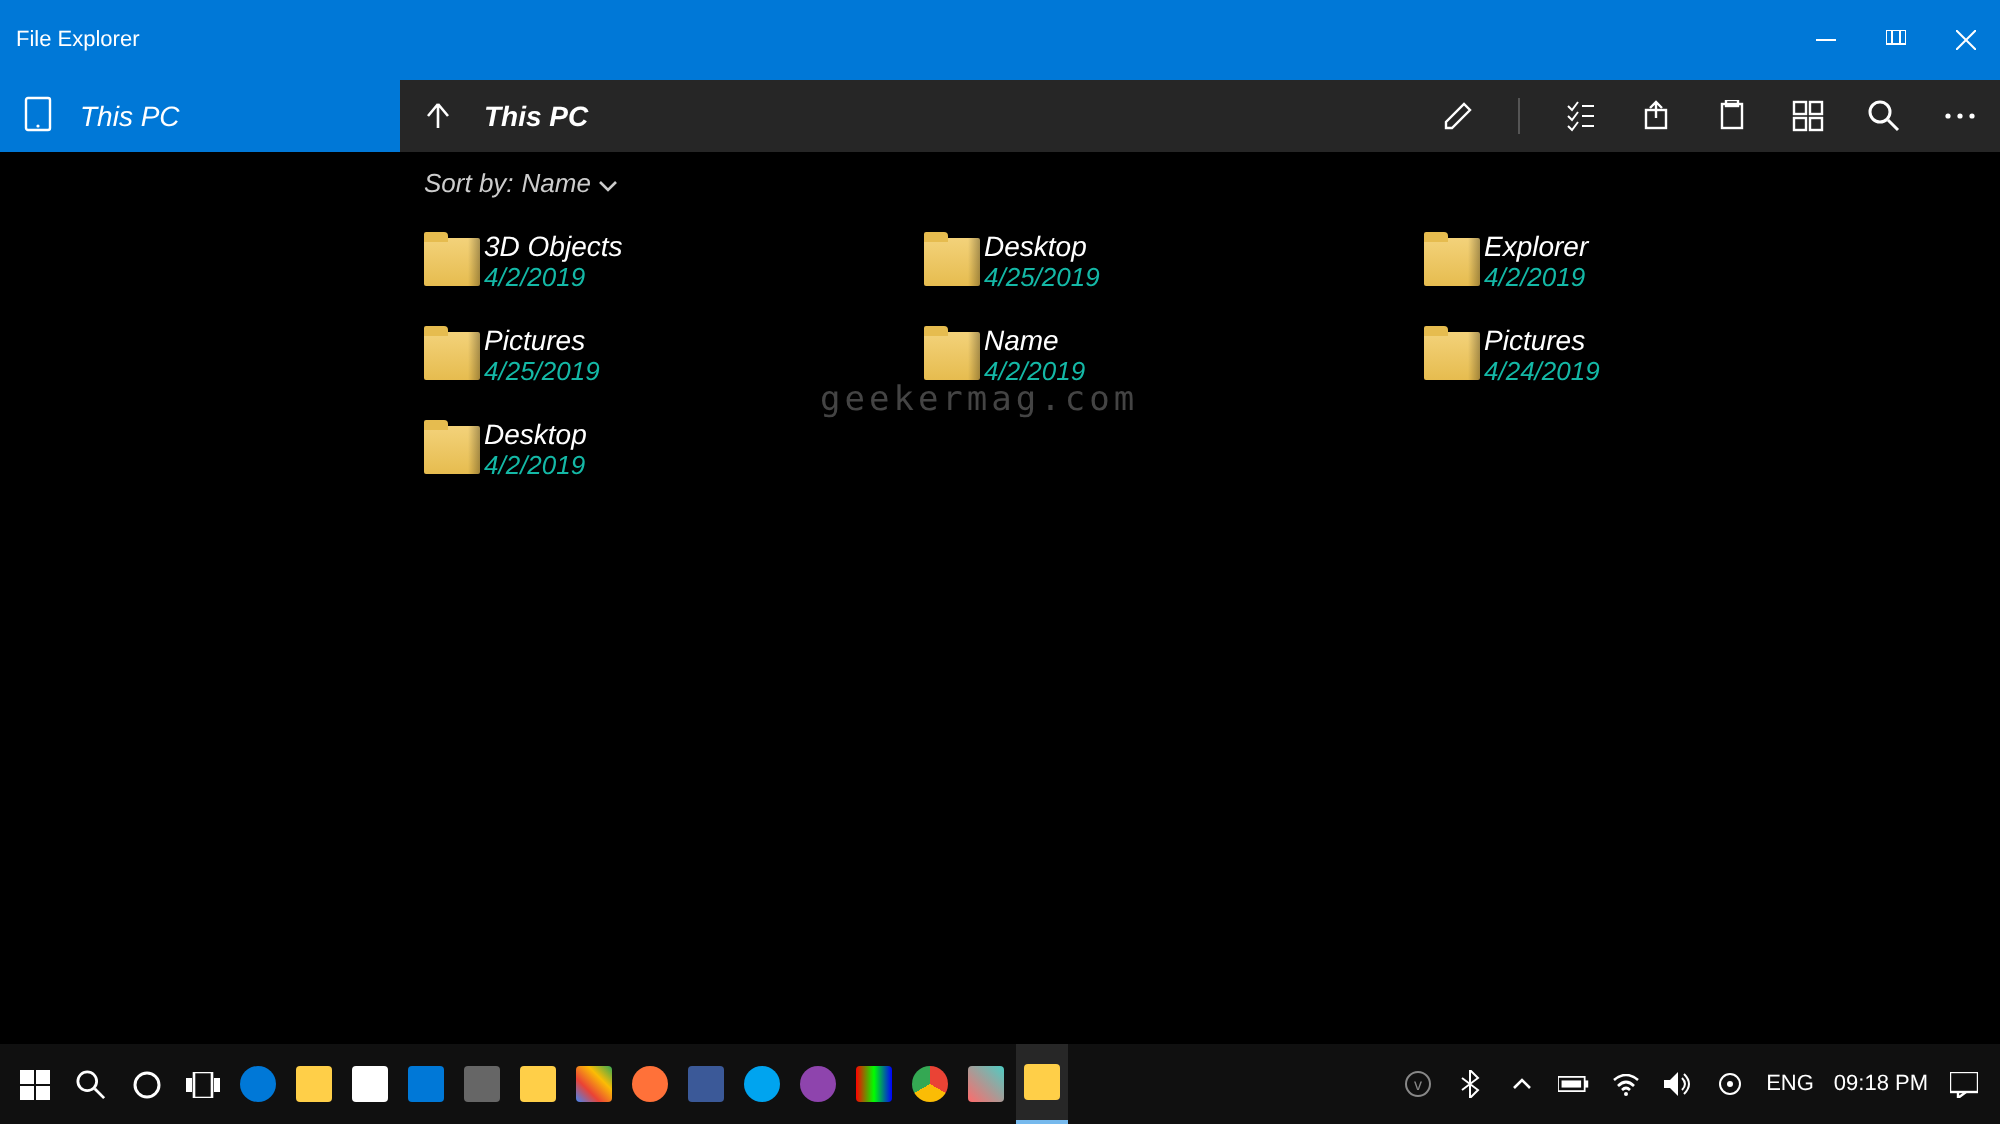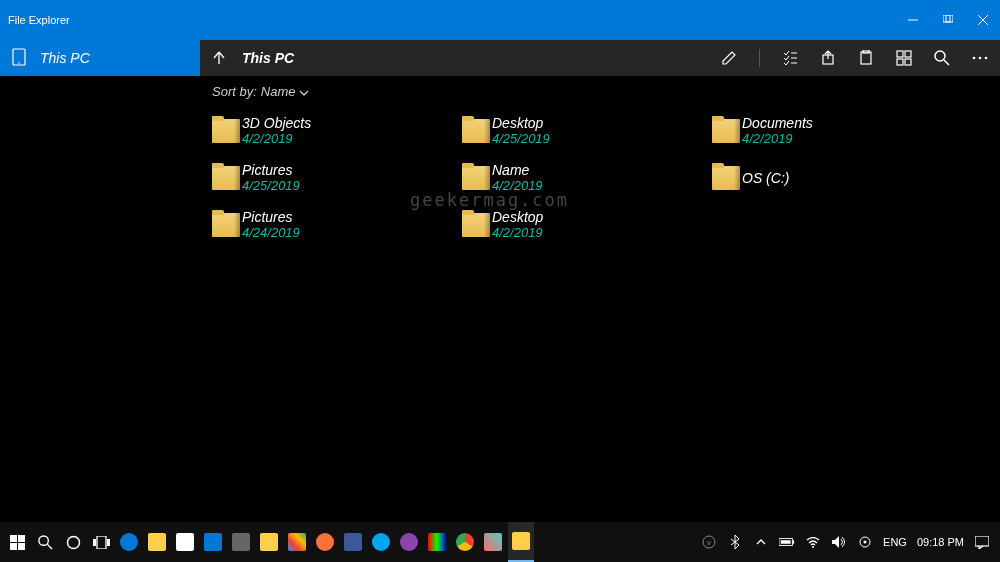--- a/index.html
+++ b/index.html
@@ -160,43 +160,36 @@
       <div class="file-item">
         <div class="folder-icon"></div>
         <div class="file-info">
             <span class="file-name">Desktop</span>
             <span class="file-date">4/25/2019</span>
           </div>
       </div>
       <div class="file-item">
         <div class="folder-icon"></div>
         <div class="file-info">
-            <span class="file-name">Documents</span>
+            <span class="file-name">Explorer</span>
             <span class="file-date">4/2/2019</span>
           </div>
       </div>
       <div class="file-item">
         <div class="folder-icon"></div>
         <div class="file-info">
             <span class="file-name">Pictures</span>
             <span class="file-date">4/25/2019</span>
           </div>
       </div>
       <div class="file-item">
         <div class="folder-icon"></div>
         <div class="file-info">
             <span class="file-name">Name</span>
             <span class="file-date">4/2/2019</span>
-          </div>
-      </div>
-      <div class="file-item">
-        <div class="folder-icon"></div>
-        <div class="file-info">
-            <span class="file-name">OS (C:)</span>
-            <span class="file-date"></span>
           </div>
       </div>
       <div class="file-item">
         <div class="folder-icon"></div>
         <div class="file-info">
             <span class="file-name">Pictures</span>
             <span class="file-date">4/24/2019</span>
           </div>
       </div>
       <div class="file-item">

